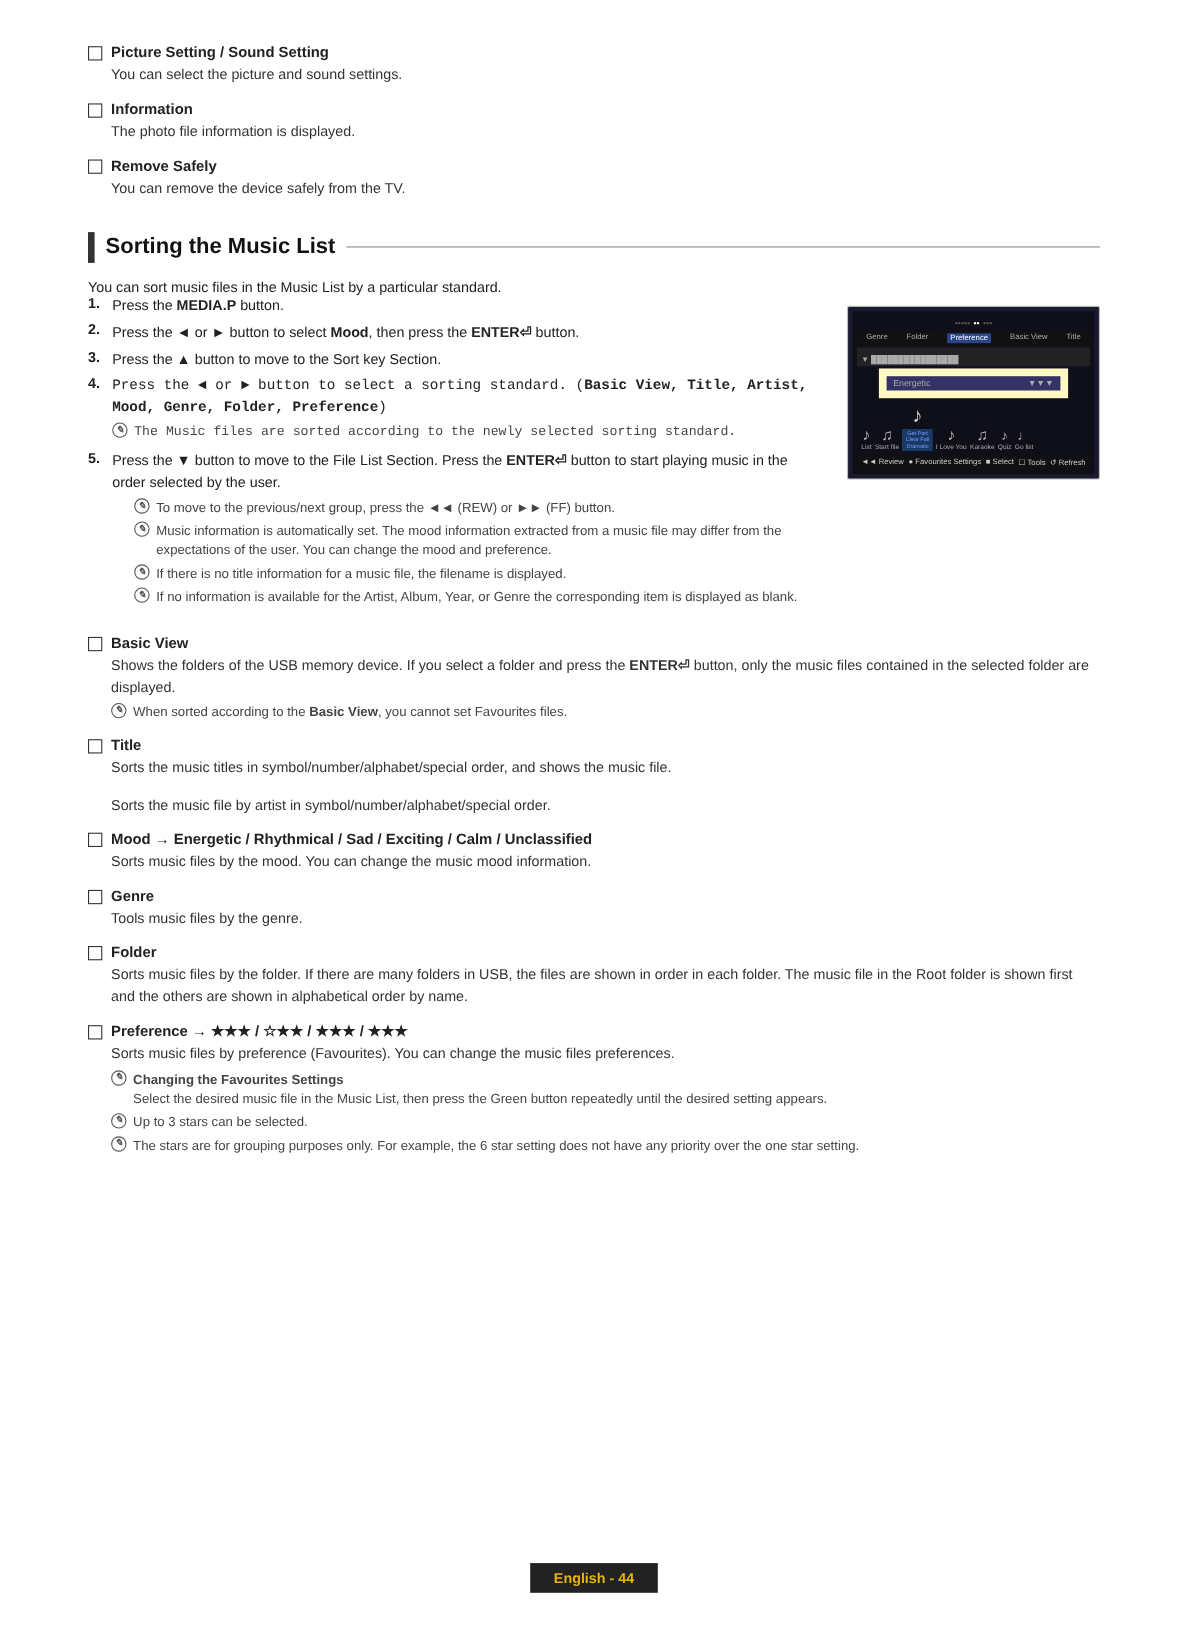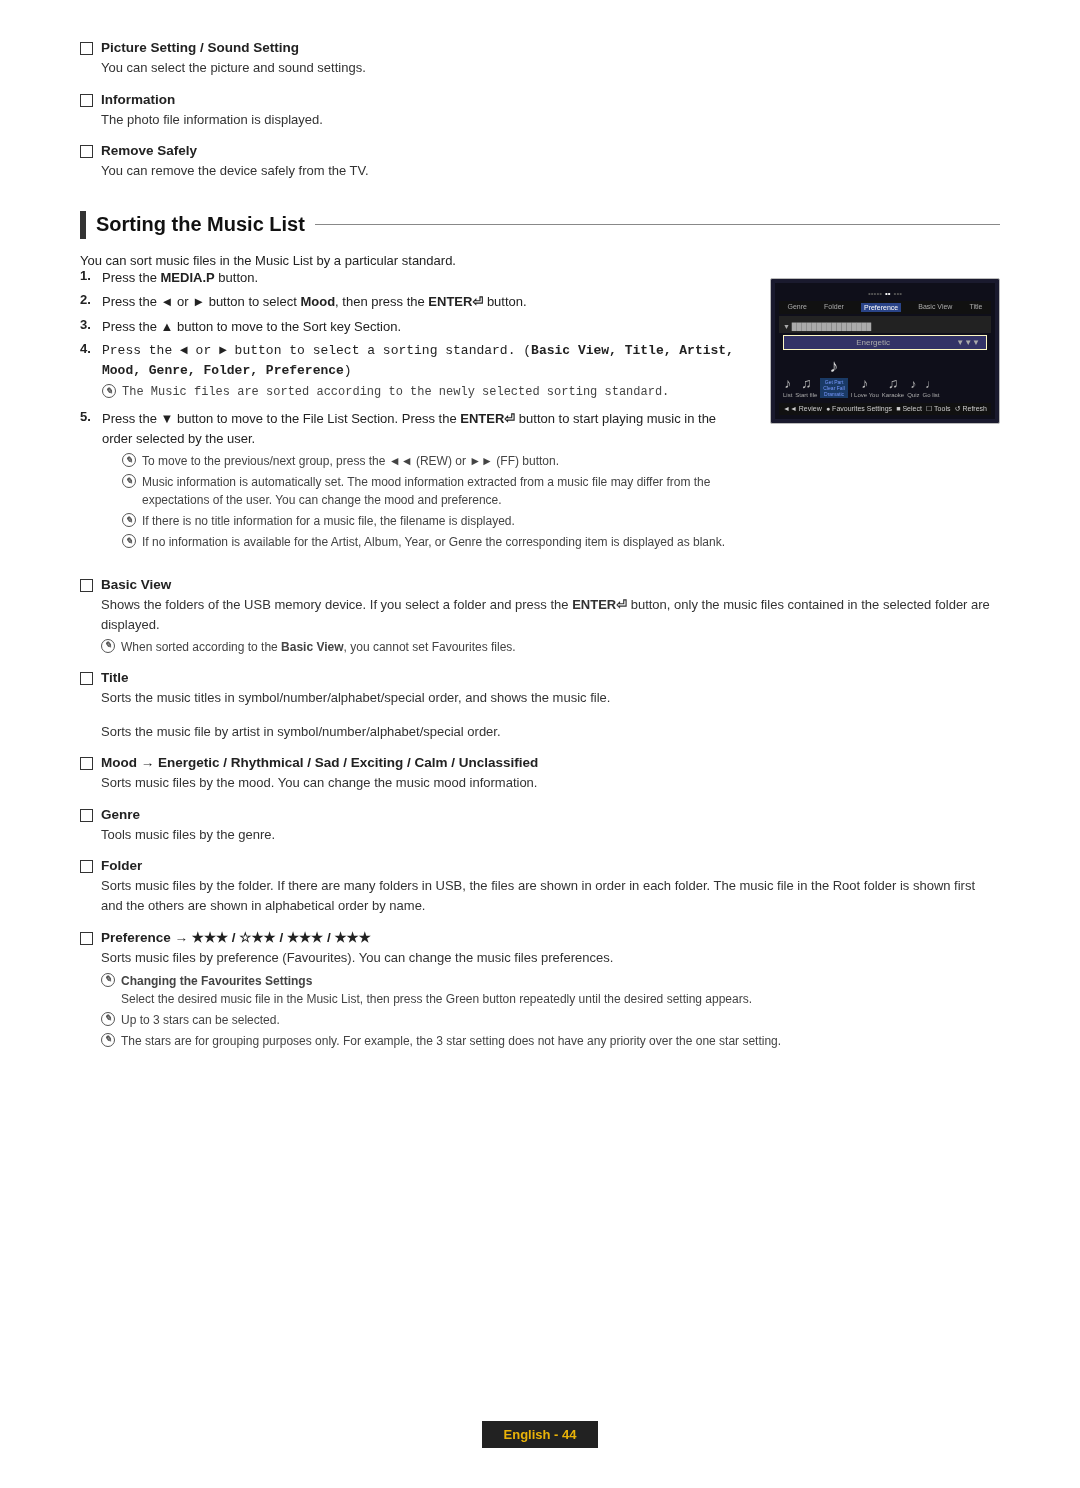--- a/index.html
+++ b/index.html
@@ -138,26 +138,25 @@
       display: flex;
       justify-content: space-between;
       padding: 2px 4px;
       background: #111;
       color: #ccc;
       font-size: 7px;
       margin-top: 3px;
     }
     .dropdown-box {
       background: #333366;
-      border: 1px solid #fef9c3;
+      border: 7px solid #fef9c3;
       padding: 2px 6px;
       color: #fff;
       font-size: 8px;
-      margin: 2px 4px;
-      text-align: center;
+      margin: 2px 20px;
     }
     .footer-box {
       background: #222;
       color: #eab308;
       font-size: 13px;
       padding: 6px 22px;
       font-weight: bold;
     }
     b { font-weight: bold; }
     .indent-notes {
@@ -409,21 +408,21 @@
           <div class="note-text"><b>Changing the Favourites Settings</b></div>
           <div class="note-text">Select the desired music file in the Music List, then press the Green button repeatedly until the desired setting appears.</div>
         </div>
       </div>
       <div class="note-line" style="margin-top:3px;">
         <span class="note-icon">✎</span>
         <span class="note-text">Up to 3 stars can be selected.</span>
       </div>
       <div class="note-line" style="margin-top:3px;">
         <span class="note-icon">✎</span>
-        <span class="note-text">The stars are for grouping purposes only. For example, the 3 star setting does not have any priority over the one star setting.</span>
+        <span class="note-text">The stars are for grouping purposes only. For example, the 6 star setting does not have any priority over the one star setting.</span>
       </div>
     </div>
   </div>
 
 </div>
 
 <div style="position:fixed;bottom:40px;left:0;right:0;display:flex;justify-content:center;">
   <div class="footer-box">
     <span>English - 44</span>
   </div>

